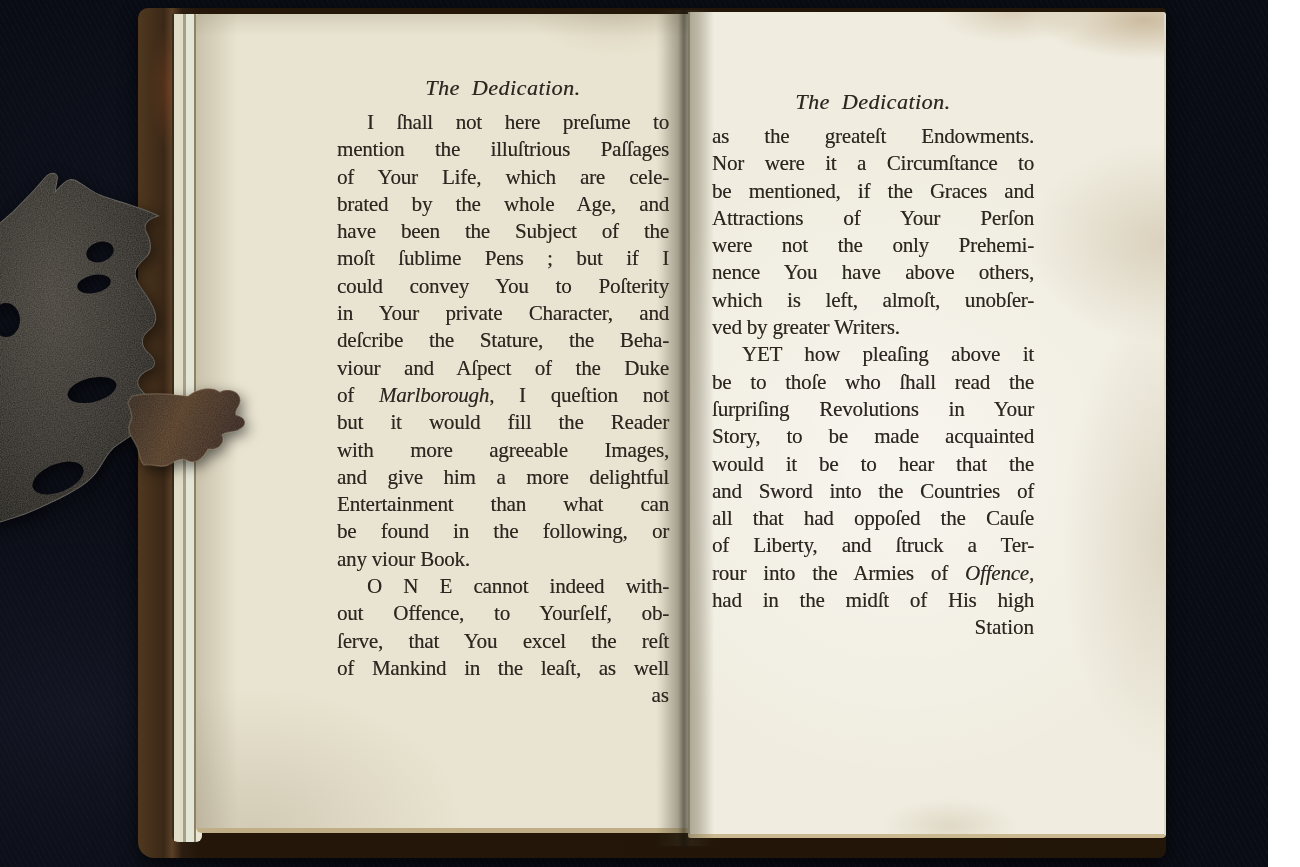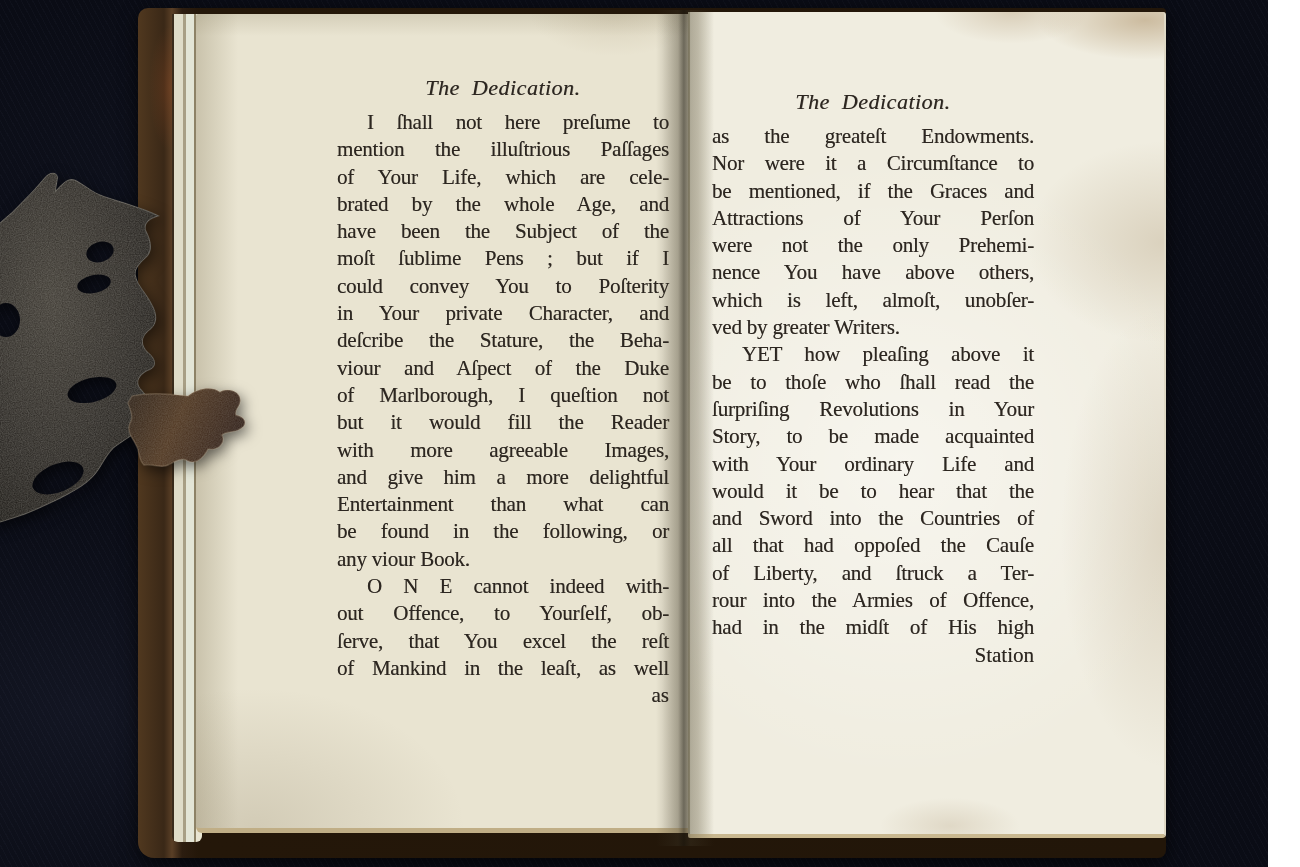--- a/index.html
+++ b/index.html
@@ -85,21 +85,21 @@
     text-shadow:0.3px 0.3px 0.6px rgba(44,38,32,0.55);
   }
   .tline{
     font-size:21px;line-height:27.3px;height:27.3px;
     letter-spacing:-0.2px;white-space:nowrap;
     text-align:justify;text-align-last:justify;
     text-shadow:0.3px 0.3px 0.6px rgba(44,38,32,0.5);
   }
   .tline.ind{padding-left:30px;}
   .tline.al{text-align:left;text-align-last:left;}
-  .tline .it{}
+  .tline .it{font-style:italic;}
   .catchword{
     font-size:21px;line-height:27.3px;text-align:right;
     text-shadow:0.3px 0.3px 0.6px rgba(44,38,32,0.5);
     font-family:Liberation Serif, serif;
   }
 </style>
 </head>
 <body>
 
 <div class="scene">
@@ -149,21 +149,20 @@
           <div class="tline"><span>be mentioned, if the Graces and</span></div>
           <div class="tline"><span>Attractions of Your Perſon</span></div>
           <div class="tline"><span>were not the only Prehemi-</span></div>
           <div class="tline"><span>nence You have above others,</span></div>
           <div class="tline"><span>which is left, almoſt, unobſer-</span></div>
           <div class="tline al"><span>ved by greater Writers.</span></div>
           <div class="tline ind"><span>YET how pleaſing above it</span></div>
           <div class="tline"><span>be to thoſe who ſhall read the</span></div>
           <div class="tline"><span>ſurpriſing Revolutions in Your</span></div>
           <div class="tline"><span>Story, to be made acquainted</span></div>
-          <div class="tline"><span>with Your ordinary Life and</span></div>
           <div class="tline"><span>would it be to hear that the</span></div>
           <div class="tline"><span>and Sword into the Countries of</span></div>
           <div class="tline"><span>all that had oppoſed the Cauſe</span></div>
           <div class="tline"><span>of Liberty, and ſtruck a Ter-</span></div>
           <div class="tline"><span>rour into the Armies of </span><span class="it">Offence,</span></div>
           <div class="tline"><span>had in the midſt of His high</span></div>
         </div>
       <div class="catchword">Station</div>
     </div>
   </div>

